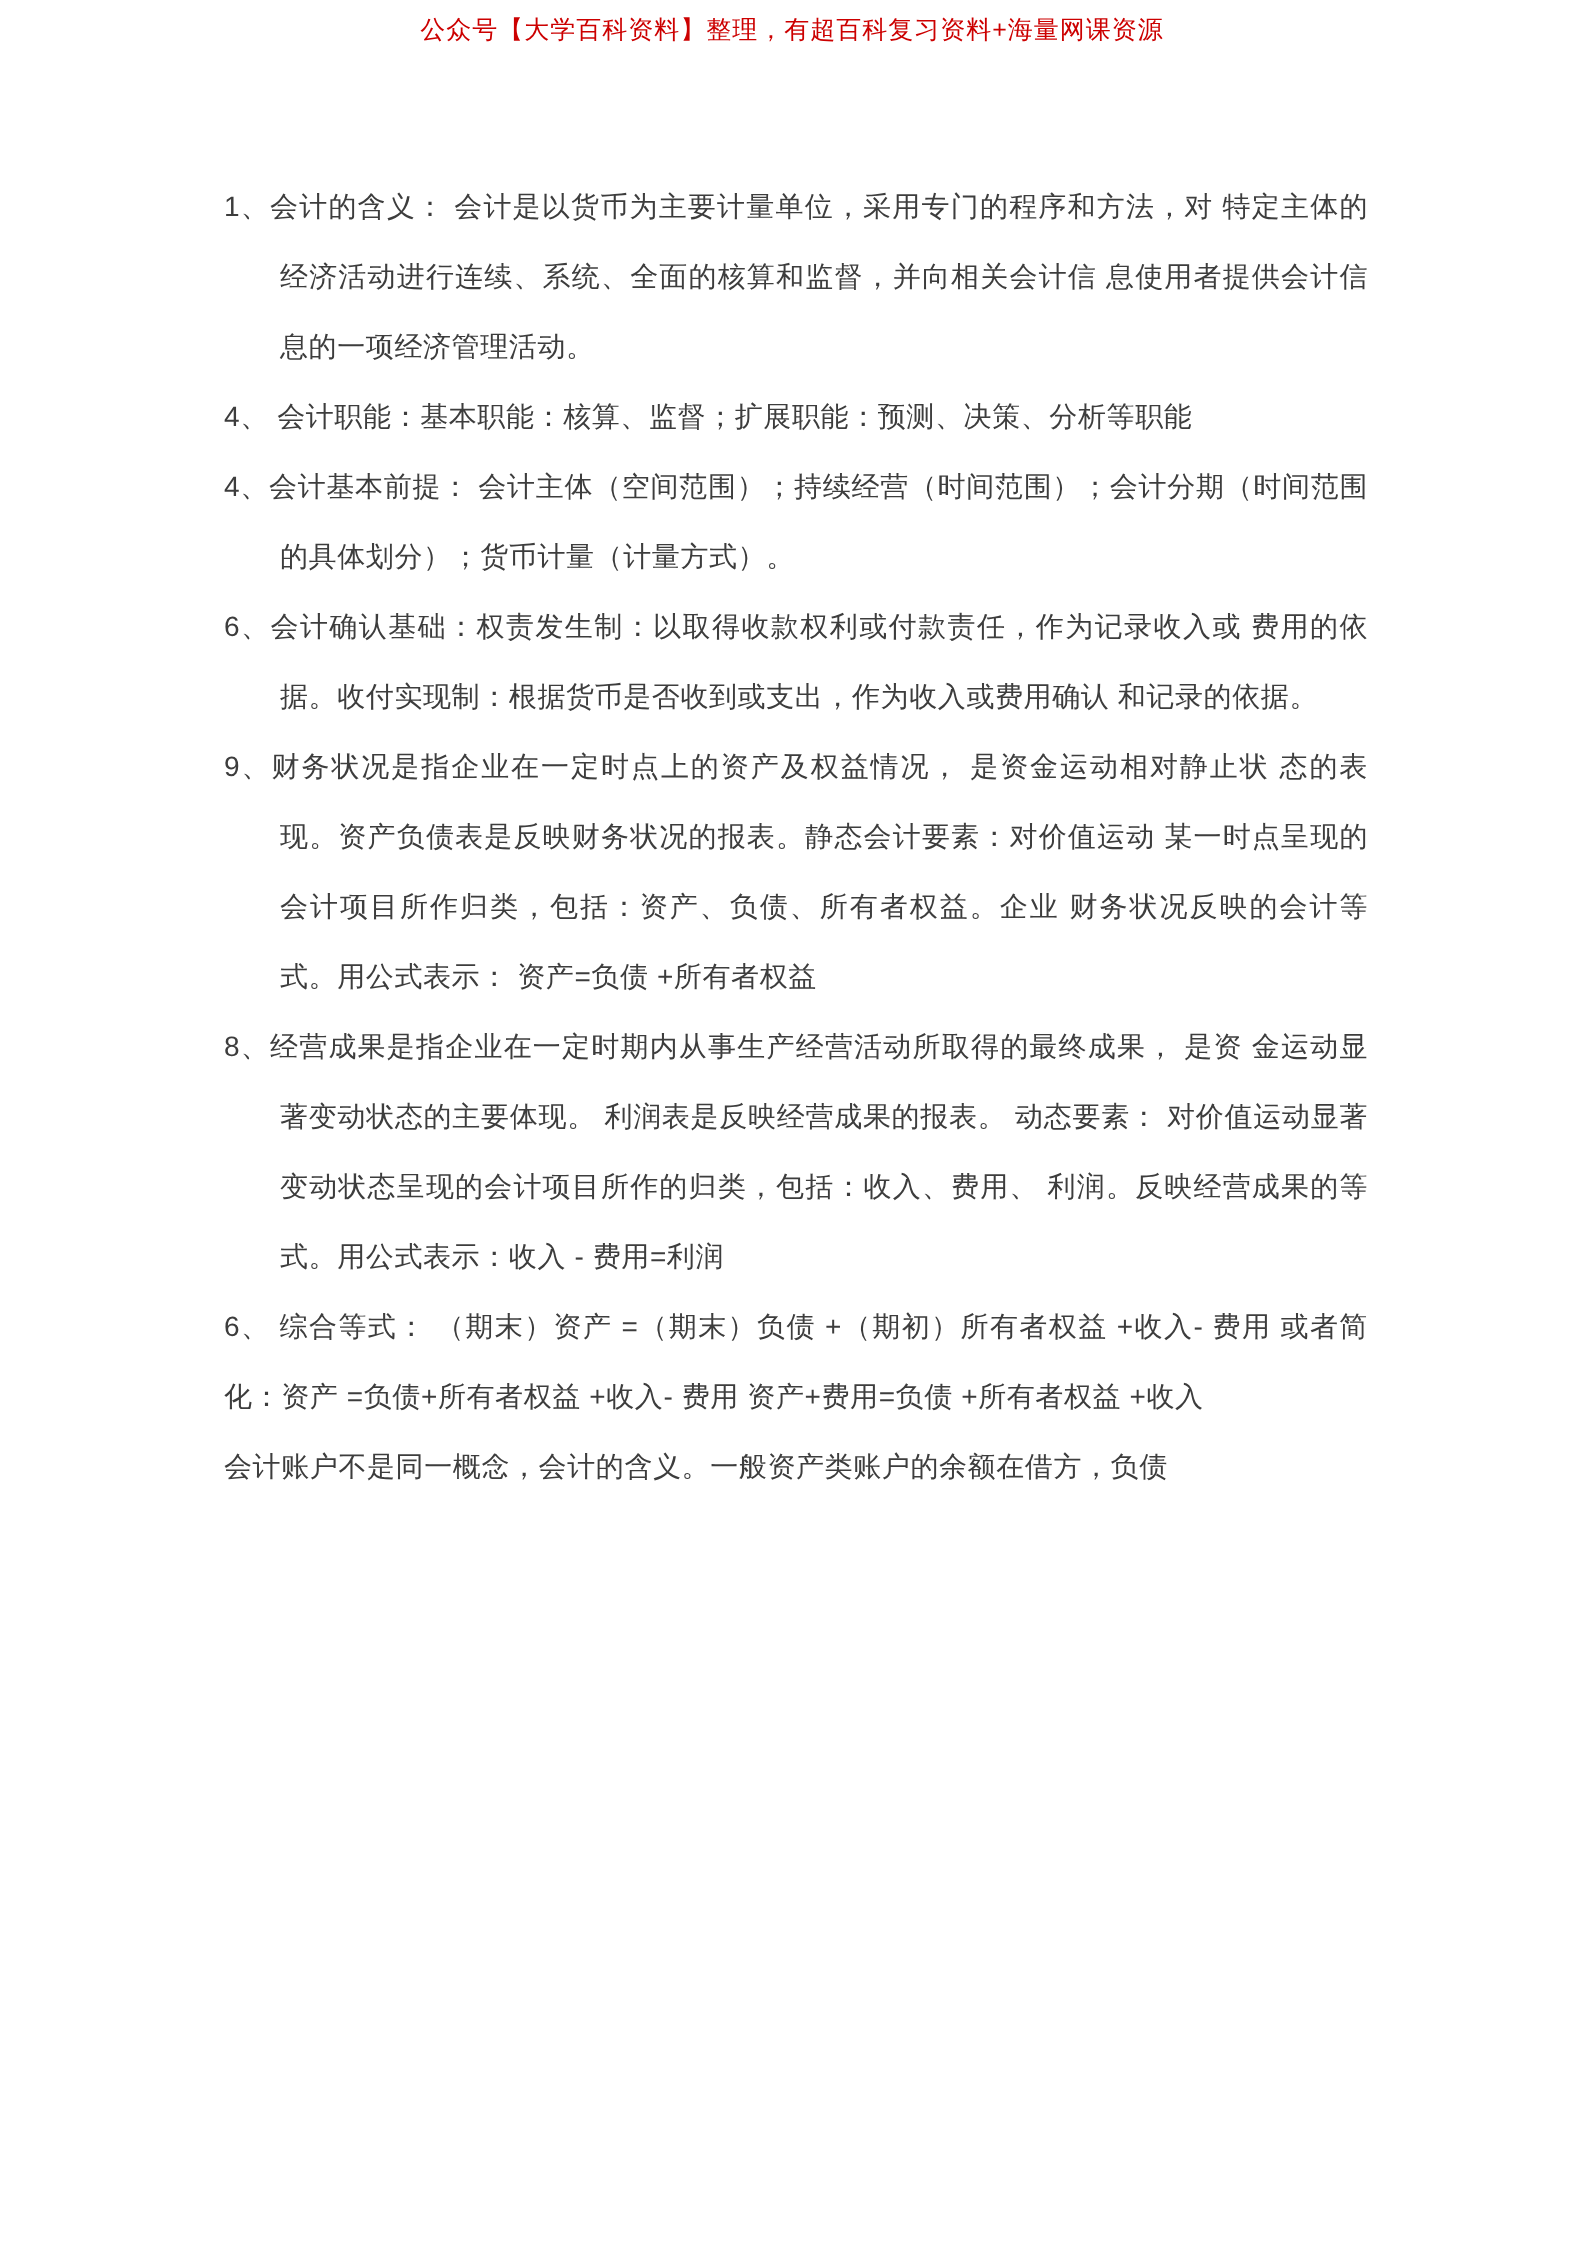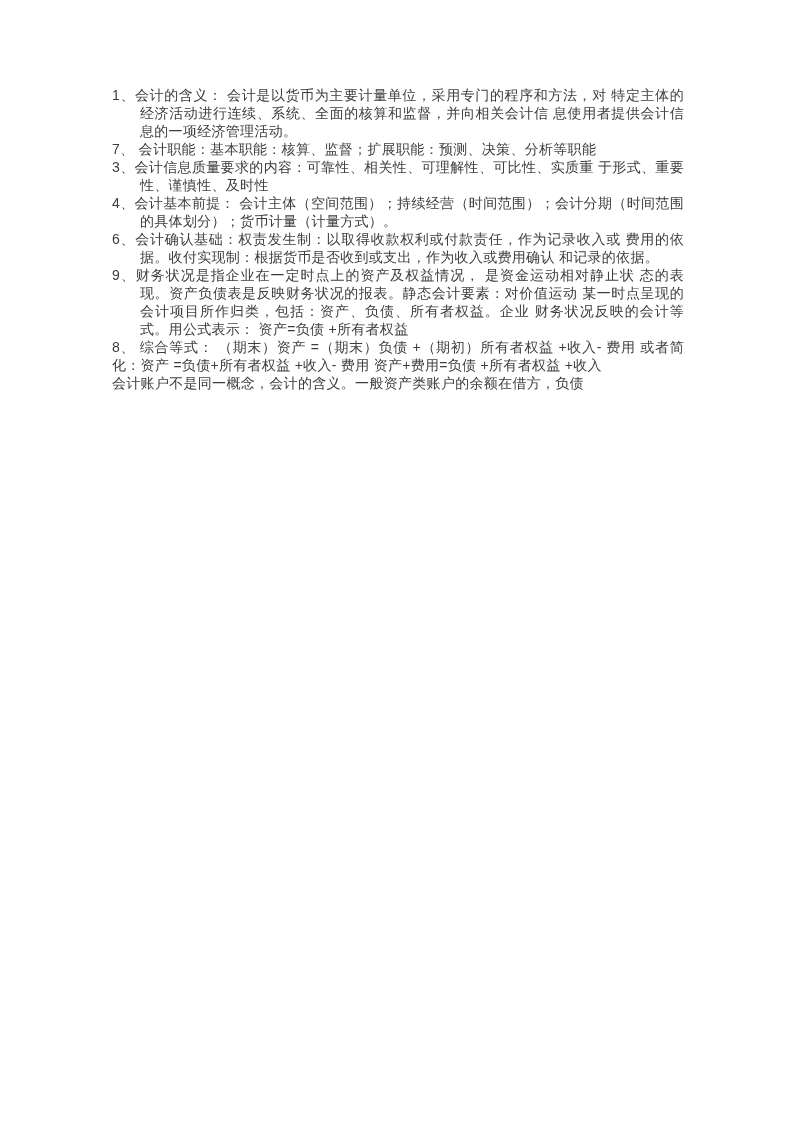--- a/index.html
+++ b/index.html
@@ -25,43 +25,44 @@
     line-height: 16px;
     color: #cc0000;
     letter-spacing: 0.5px;
   }
   .content {
     position: absolute;
     top: 86px;
     left: 112px;
     width: 572px;
     font-size: 14px;
-    line-height: 18px;
+    line-height: 35px;
     color: #3d3d3d;
     letter-spacing: 0.3px;
     text-align: justify;
   }
   .para {
     margin: 0;
   }
   .para.hang {
     padding-left: 28px;
     text-indent: -28px;
   }
 </style>
 </head>
 <body>
 
 <div class="page">
 
+  <div class="header-note">公众号【大学百科资料】整理，有超百科复习资料+海量网课资源</div>
 
   <div class="content">
     <p class="para hang">1、会计的含义： 会计是以货币为主要计量单位，采用专门的程序和方法，对 特定主体的经济活动进行连续、系统、全面的核算和监督，并向相关会计信 息使用者提供会计信息的一项经济管理活动。</p>
-    <p class="para hang">7、 会计职能：基本职能：核算、监督；扩展职能：预测、决策、分析等职能</p>
-    <p class="para hang">3、会计信息质量要求的内容：可靠性、相关性、可理解性、可比性、实质重 于形式、重要性、谨慎性、及时性</p>
+    <p class="para hang">4、 会计职能：基本职能：核算、监督；扩展职能：预测、决策、分析等职能</p>
     <p class="para hang">4、会计基本前提： 会计主体（空间范围）；持续经营（时间范围）；会计分期（时间范围的具体划分）；货币计量（计量方式）。</p>
     <p class="para hang">6、会计确认基础：权责发生制：以取得收款权利或付款责任，作为记录收入或 费用的依据。收付实现制：根据货币是否收到或支出，作为收入或费用确认 和记录的依据。</p>
     <p class="para hang">9、财务状况是指企业在一定时点上的资产及权益情况， 是资金运动相对静止状 态的表现。资产负债表是反映财务状况的报表。静态会计要素：对价值运动 某一时点呈现的会计项目所作归类，包括：资产、负债、所有者权益。企业 财务状况反映的会计等式。用公式表示： 资产=负债 +所有者权益</p>
-    <p class="para">8、 综合等式： （期末）资产 =（期末）负债 +（期初）所有者权益 +收入- 费用 或者简化：资产 =负债+所有者权益 +收入- 费用 资产+费用=负债 +所有者权益 +收入</p>
+    <p class="para hang">8、经营成果是指企业在一定时期内从事生产经营活动所取得的最终成果， 是资 金运动显著变动状态的主要体现。 利润表是反映经营成果的报表。 动态要素： 对价值运动显著变动状态呈现的会计项目所作的归类，包括：收入、费用、 利润。反映经营成果的等式。用公式表示：收入 - 费用=利润</p>
+    <p class="para">6、 综合等式： （期末）资产 =（期末）负债 +（期初）所有者权益 +收入- 费用 或者简化：资产 =负债+所有者权益 +收入- 费用 资产+费用=负债 +所有者权益 +收入</p>
     <p class="para">会计账户不是同一概念，会计的含义。一般资产类账户的余额在借方，负债</p>
   </div>
 
 </div>
 
 </body></html>

